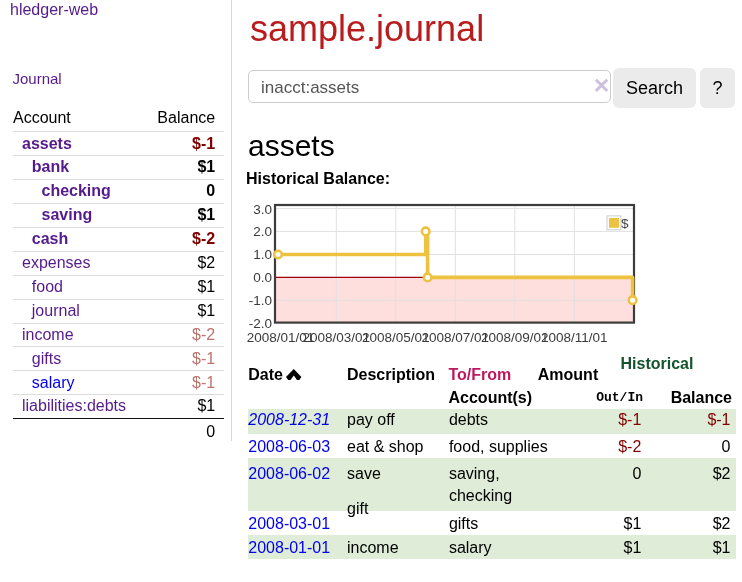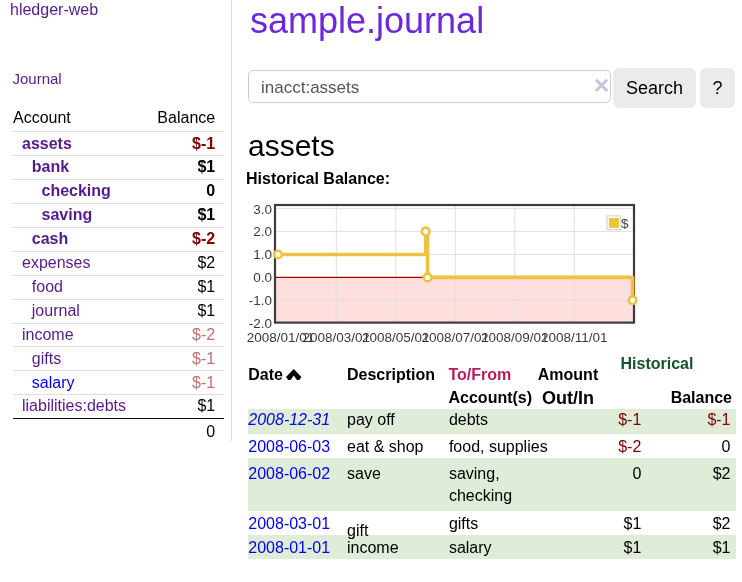--- a/index.html
+++ b/index.html
@@ -36,21 +36,21 @@
 <div style="position:absolute;left:22.0px;top:326.7px;font-size:16px;line-height:16px;color:#551A8B;white-space:nowrap;">income</div>
 <div style="position:absolute;left:8px;top:326.7px;width:207.2px;text-align:right;font-size:16px;line-height:16px;color:#BB746E;white-space:nowrap;">$-2</div>
 <div style="position:absolute;left:31.8px;top:350.59999999999997px;font-size:16px;line-height:16px;color:#551A8B;white-space:nowrap;">gifts</div>
 <div style="position:absolute;left:8px;top:350.59999999999997px;width:207.2px;text-align:right;font-size:16px;line-height:16px;color:#BB746E;white-space:nowrap;">$-1</div>
 <div style="position:absolute;left:31.8px;top:374.5px;font-size:16px;line-height:16px;color:#0000EE;white-space:nowrap;">salary</div>
 <div style="position:absolute;left:8px;top:374.5px;width:207.2px;text-align:right;font-size:16px;line-height:16px;color:#BB746E;white-space:nowrap;">$-1</div>
 <div style="position:absolute;left:22.0px;top:398.4px;font-size:16px;line-height:16px;color:#551A8B;white-space:nowrap;">liabilities:debts</div>
 <div style="position:absolute;left:8px;top:398.4px;width:207.2px;text-align:right;font-size:16px;line-height:16px;color:#000;white-space:nowrap;">$1</div>
 <div style="position:absolute;left:8px;top:423.8px;width:207.2px;text-align:right;font-size:16px;line-height:16px;color:#000;white-space:nowrap;">0</div>
 <div style="position:absolute;left:231.2px;top:0px;width:1px;height:440.5px;background:#d9d9d9;"></div>
-<div style="position:absolute;left:250px;top:3px;font-size:36px;line-height:36px;color:#6d28d9;white-space:nowrap;">sample.journal</div>
+<div style="position:absolute;left:250px;top:11px;font-size:36px;line-height:36px;color:#b91c1c;white-space:nowrap;">sample.journal</div>
 <div style="position:absolute;left:248.3px;top:70.4px;width:362.5px;height:32.3px;border:1px solid #ccc;border-radius:5px;background:#fff;"></div>
 <div style="position:absolute;left:261px;top:78.8px;font-size:17px;line-height:17px;color:#555;white-space:nowrap;">inacct:assets</div>
 <div style="position:absolute;left:592.8px;top:75.3px;font-size:21px;line-height:21px;font-weight:bold;color:#CCC0DE;white-space:nowrap;">✕</div>
 <div style="position:absolute;left:613.4px;top:67.5px;width:82.2px;height:40px;background:#ebebeb;border-radius:6px;"></div>
 <div style="position:absolute;left:613.4px;top:79px;width:82.2px;text-align:center;font-size:18px;line-height:18px;color:#000;white-space:nowrap;">Search</div>
 <div style="position:absolute;left:700px;top:67.5px;width:35px;height:40px;background:#ebebeb;border-radius:6px;"></div>
 <div style="position:absolute;left:700px;top:79px;width:35px;text-align:center;font-size:18px;line-height:18px;color:#000;white-space:nowrap;">?</div>
 <div style="position:absolute;left:248px;top:130.9px;font-size:30px;line-height:30px;color:#000;white-space:nowrap;">assets</div>
 <div style="position:absolute;left:246px;top:171.3px;font-size:16px;line-height:16px;font-weight:bold;color:#000;white-space:nowrap;">Historical Balance:</div>
 <svg style="position:absolute;left:240px;top:196px;" width="502" height="150" viewBox="0 0 502 150">
@@ -88,21 +88,21 @@
     <text x="334.3" y="146.3" font-size="13.5" fill="#3a3a3a" text-anchor="middle">2008/11/01</text>
   </svg>
 <div style="position:absolute;left:248.3px;top:366.8px;font-size:16px;line-height:16px;font-weight:bold;color:#000;white-space:nowrap;">Date</div>
 <svg style="position:absolute;left:286.2px;top:368.6px;" width="15.4" height="11" viewBox="0 0 15.4 11">
     <path d="M7.8 0 L15.4 7.9 L13.3 11 L11.0 11 L7.8 6.4 L4.5 11 L2.3 11 L0 7.9 Z" fill="#000"></path>
   </svg>
 <div style="position:absolute;left:347px;top:366.8px;font-size:16px;line-height:16px;font-weight:bold;color:#000;white-space:nowrap;">Description</div>
 <div style="position:absolute;left:448.5px;top:366.8px;font-size:16px;line-height:16px;font-weight:bold;color:#be185d;white-space:nowrap;">To/From</div>
 <div style="position:absolute;left:448.5px;top:390.0px;font-size:16px;line-height:16px;font-weight:bold;color:#000;white-space:nowrap;">Account(s)</div>
 <div style="position:absolute;left:493px;top:366.8px;width:150px;text-align:center;font-size:16px;line-height:16px;font-weight:bold;color:#000;white-space:nowrap;">Amount</div>
-<div style="position:absolute;left:493px;top:390.0px;width:150px;text-align:center;font-size:18px;line-height:16px;font-weight:bold;color:#000;white-space:nowrap;">Out/In</div>
+<div style="position:absolute;left:493px;top:390.0px;width:150px;text-align:right;font-size:13px;line-height:16px;font-weight:bold;color:#000;white-space:nowrap;font-family:Liberation Mono, monospace;">Out/In</div>
 <div style="position:absolute;left:582px;top:356px;width:150px;text-align:center;font-size:16px;line-height:16px;font-weight:bold;color:#14532d;white-space:nowrap;">Historical</div>
 <div style="position:absolute;left:582px;top:390.0px;width:150px;text-align:right;font-size:16px;line-height:16px;font-weight:bold;color:#000;white-space:nowrap;">Balance</div>
 <div style="position:absolute;left:248.1px;top:409.4px;width:487.7px;height:24.4px;background:#dfecd8;"></div>
 <div style="position:absolute;left:248.1px;top:457.8px;width:487.7px;height:53.2px;background:#dfecd8;"></div>
 <div style="position:absolute;left:248.1px;top:535.1px;width:487.7px;height:24.4px;background:#dfecd8;"></div>
 <div style="position:absolute;left:248.3px;top:412.0px;font-size:16px;line-height:16px;color:#0000EE;white-space:nowrap;font-style:italic;">2008-12-31</div>
 <div style="position:absolute;left:347px;top:412.0px;font-size:16px;line-height:16px;color:#000;white-space:nowrap;">pay off</div>
 <div style="position:absolute;left:448.9px;top:412.0px;font-size:16px;line-height:16px;color:#000;white-space:nowrap;">debts</div>
 <div style="position:absolute;left:491.3px;top:412.0px;width:150px;text-align:right;font-size:16px;line-height:16px;color:#800000;white-space:nowrap;">$-1</div>
 <div style="position:absolute;left:580.5px;top:412.0px;width:150px;text-align:right;font-size:16px;line-height:16px;color:#800000;white-space:nowrap;">$-1</div>
@@ -111,20 +111,20 @@
 <div style="position:absolute;left:448.9px;top:438.9px;font-size:16px;line-height:16px;color:#000;white-space:nowrap;">food, supplies</div>
 <div style="position:absolute;left:491.3px;top:438.9px;width:150px;text-align:right;font-size:16px;line-height:16px;color:#800000;white-space:nowrap;">$-2</div>
 <div style="position:absolute;left:580.5px;top:438.9px;width:150px;text-align:right;font-size:16px;line-height:16px;color:#000;white-space:nowrap;">0</div>
 <div style="position:absolute;left:248.3px;top:465.6px;font-size:16px;line-height:16px;color:#0000EE;white-space:nowrap;">2008-06-02</div>
 <div style="position:absolute;left:347px;top:465.6px;font-size:16px;line-height:16px;color:#000;white-space:nowrap;">save</div>
 <div style="position:absolute;left:448.9px;top:465.6px;font-size:16px;line-height:16px;color:#000;white-space:nowrap;">saving,</div>
 <div style="position:absolute;left:491.3px;top:465.6px;width:150px;text-align:right;font-size:16px;line-height:16px;color:#000;white-space:nowrap;">0</div>
 <div style="position:absolute;left:580.5px;top:465.6px;width:150px;text-align:right;font-size:16px;line-height:16px;color:#000;white-space:nowrap;">$2</div>
 <div style="position:absolute;left:448.9px;top:488.2px;font-size:16px;line-height:16px;color:#000;white-space:nowrap;">checking</div>
 <div style="position:absolute;left:248.3px;top:515.6px;font-size:16px;line-height:16px;color:#0000EE;white-space:nowrap;">2008-03-01</div>
-<div style="position:absolute;left:347px;top:523px;font-size:16px;line-height:16px;color:#000;white-space:nowrap;">gift</div>
+<div style="position:absolute;left:347px;top:501px;font-size:16px;line-height:16px;color:#000;white-space:nowrap;">gift</div>
 <div style="position:absolute;left:448.9px;top:515.6px;font-size:16px;line-height:16px;color:#000;white-space:nowrap;">gifts</div>
 <div style="position:absolute;left:491.3px;top:515.6px;width:150px;text-align:right;font-size:16px;line-height:16px;color:#000;white-space:nowrap;">$1</div>
 <div style="position:absolute;left:580.5px;top:515.6px;width:150px;text-align:right;font-size:16px;line-height:16px;color:#000;white-space:nowrap;">$2</div>
 <div style="position:absolute;left:248.3px;top:540.1px;font-size:16px;line-height:16px;color:#0000EE;white-space:nowrap;">2008-01-01</div>
 <div style="position:absolute;left:347px;top:540.1px;font-size:16px;line-height:16px;color:#000;white-space:nowrap;">income</div>
 <div style="position:absolute;left:448.9px;top:540.1px;font-size:16px;line-height:16px;color:#000;white-space:nowrap;">salary</div>
 <div style="position:absolute;left:491.3px;top:540.1px;width:150px;text-align:right;font-size:16px;line-height:16px;color:#000;white-space:nowrap;">$1</div>
 <div style="position:absolute;left:580.5px;top:540.1px;width:150px;text-align:right;font-size:16px;line-height:16px;color:#000;white-space:nowrap;">$1</div>
 </body></html>

